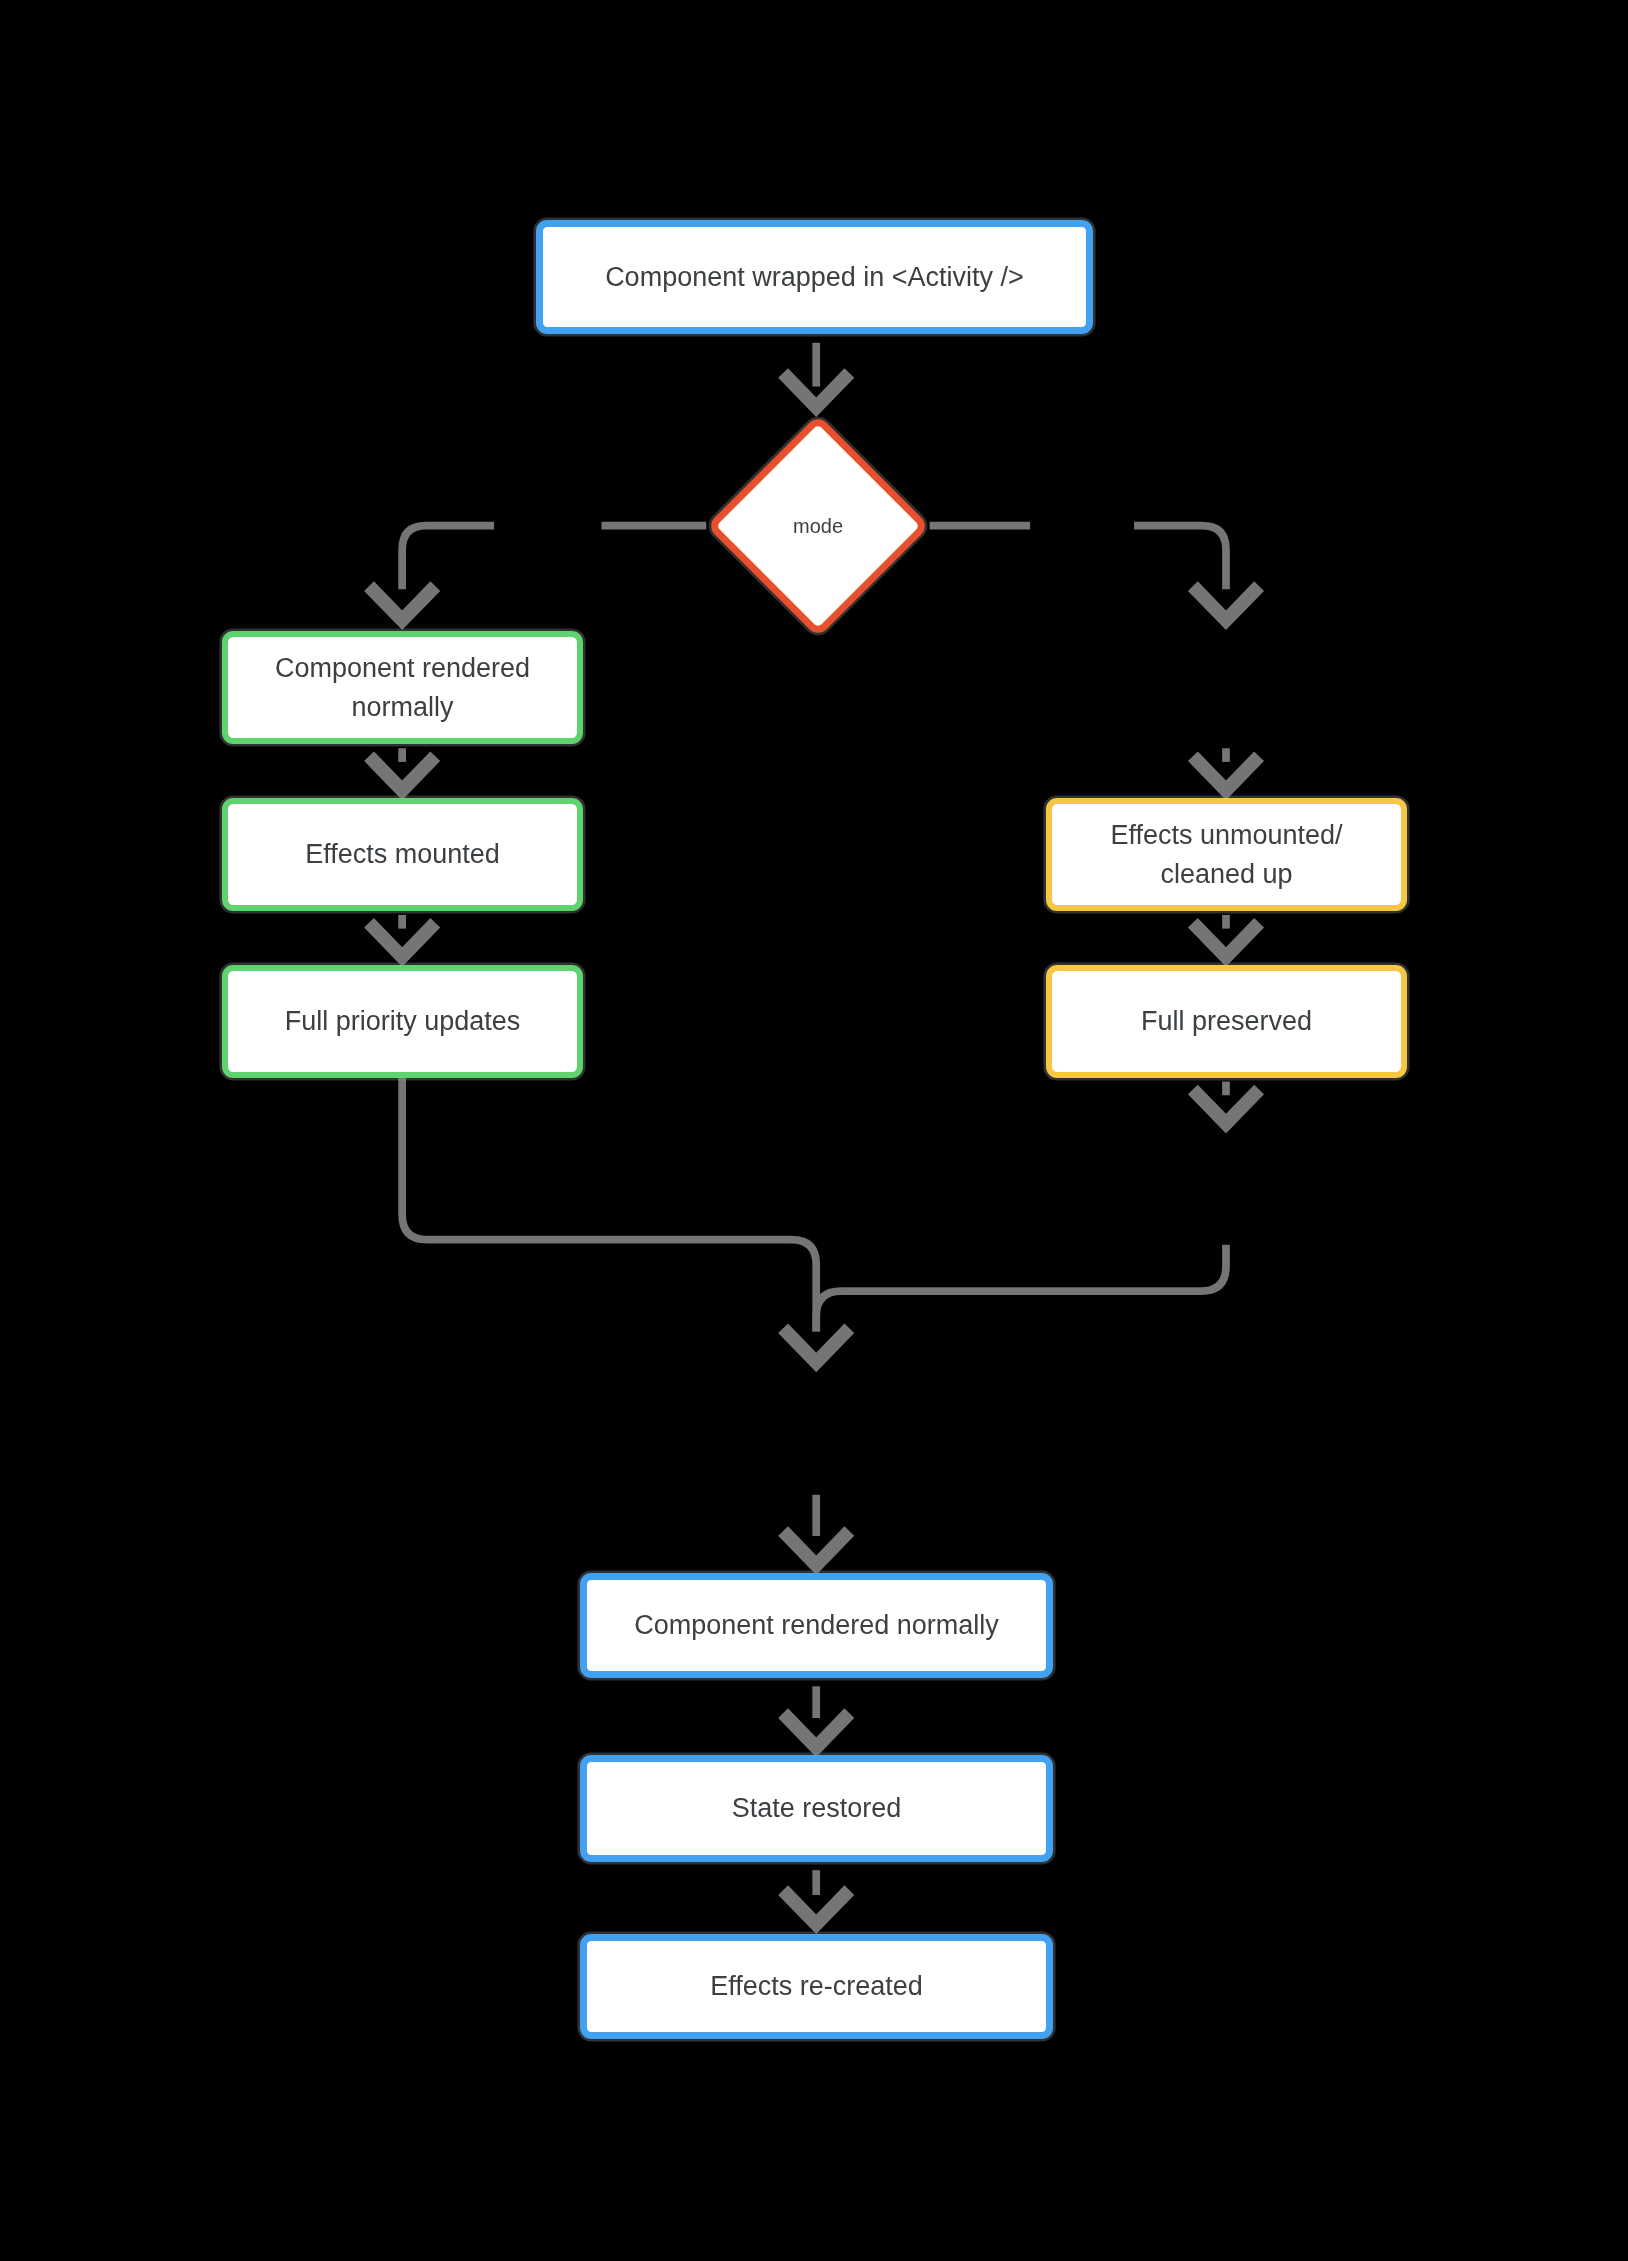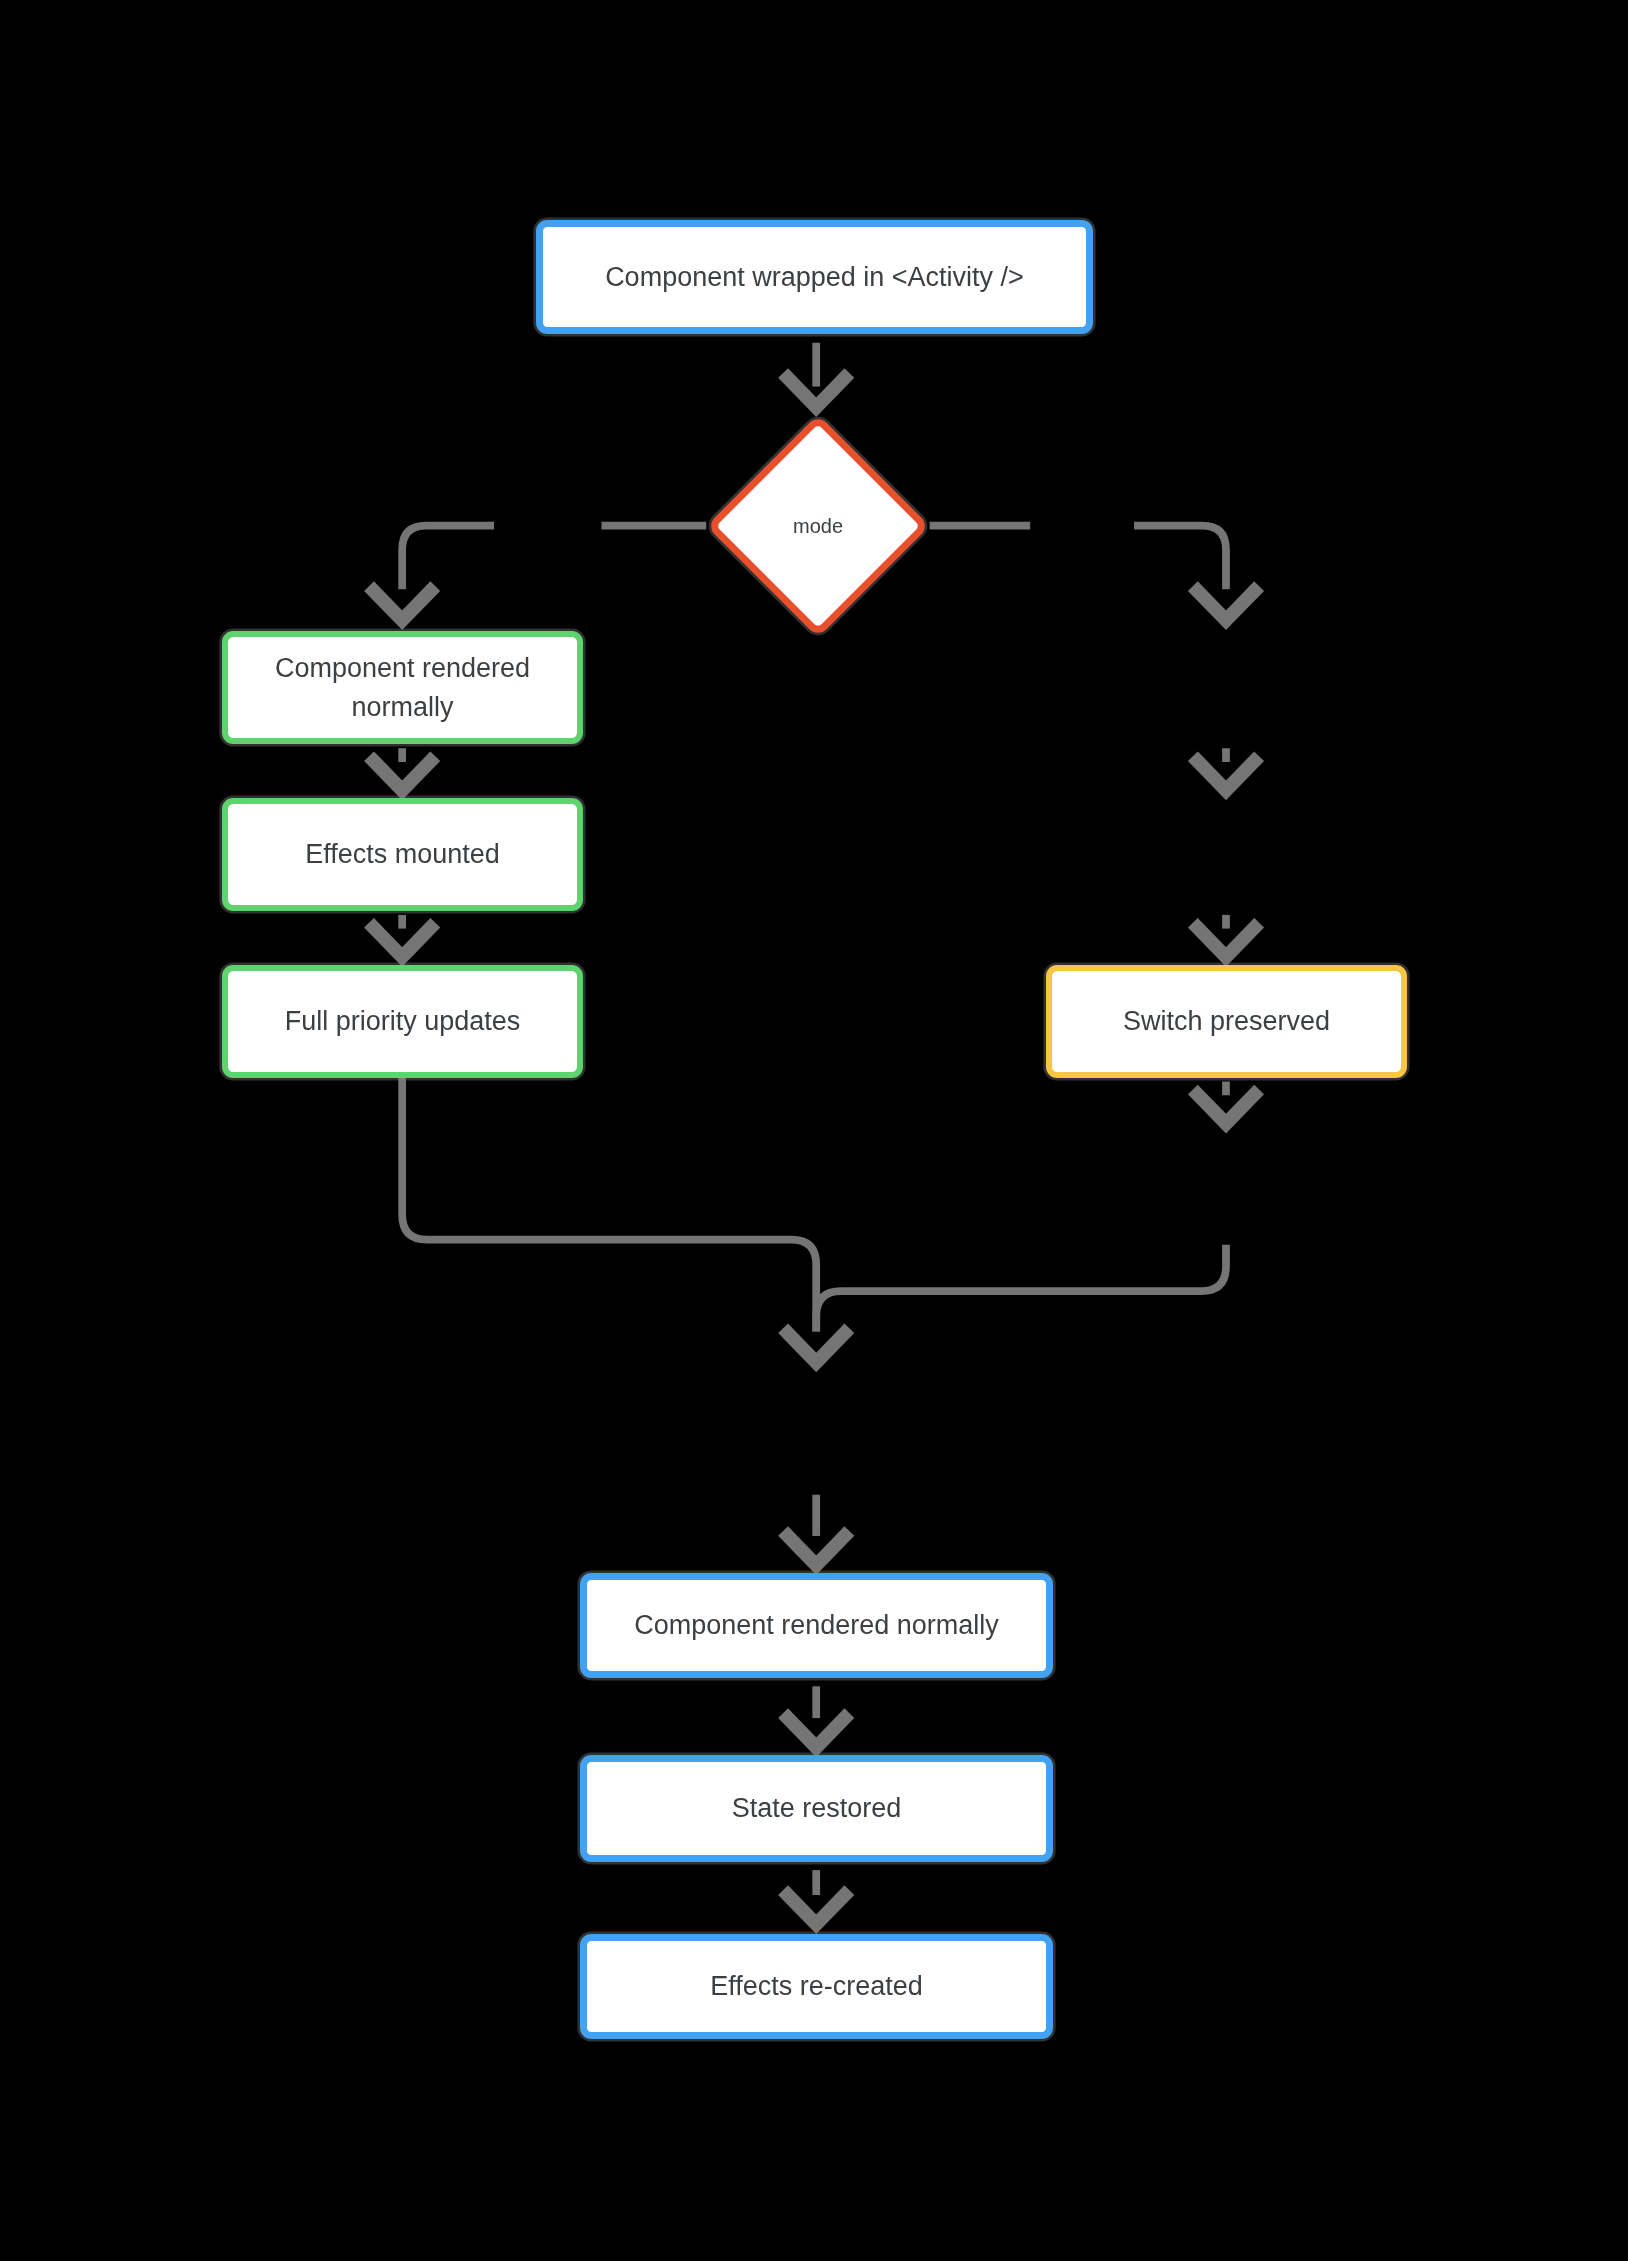--- a/index.html
+++ b/index.html
@@ -133,22 +133,25 @@
   <div class="node green" style="left:222px;top:631px;width:361px;height:113px">
     <span>Component rendered normally</span>
   </div>
   <div class="node green" style="left:222px;top:965px;width:361px;height:113px">
     <span>Full priority updates</span>
   </div>
   <div class="node green" style="left:222px;top:798px;width:361px;height:113px">
     <span>Effects mounted</span>
   </div>
 
+  <div class="node yellow" style="left:1046px;top:798px;width:361px;height:113px">
+    <span>Effects unmounted/ cleaned up</span>
+  </div>
   <div class="node yellow" style="left:1046px;top:965px;width:361px;height:113px">
-    <span>Switch preserved</span>
+    <span>Full preserved</span>
   </div>
 
   <div class="node blue" style="left:580px;top:1573px;width:473px;height:105px">
     <span>Component rendered normally</span>
   </div>
   <div class="node blue" style="left:580px;top:1755px;width:473px;height:107px">
     <span>State restored</span>
   </div>
   <div class="node blue" style="left:580px;top:1934px;width:473px;height:105px">
     <span>Effects re-created</span>

